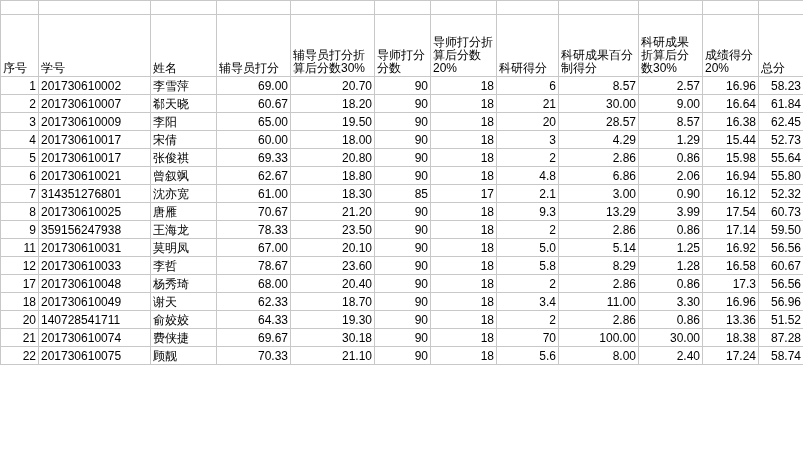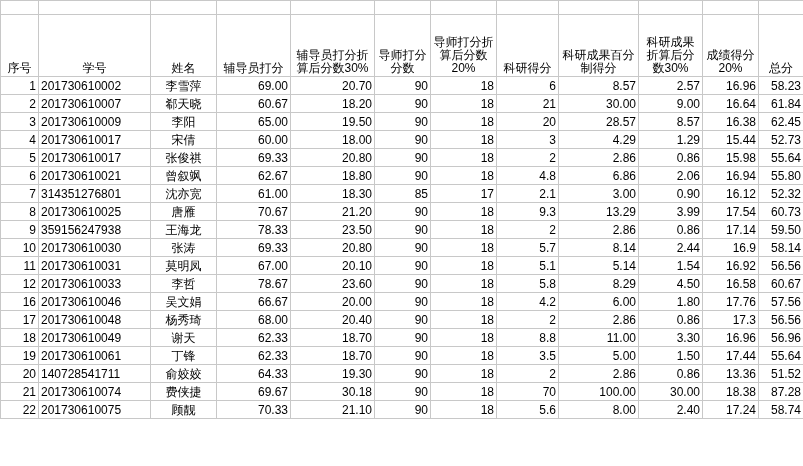--- a/index.html
+++ b/index.html
@@ -38,40 +38,40 @@
     white-space: nowrap;
   }
   
   tr.spacer td {
     height: 14px;
     padding: 0;
   }
   
   tr.head td {
     vertical-align: bottom;
-    text-align: center;
+    text-align: left;
     white-space: normal;
     line-height: 13px;
     padding-bottom: 1px;
   }
   tr.head td.tall {
     height: 62px;
   }
   td.num {
     text-align: right;
     padding-right: 3px;
   }
   td.idcell {
     text-align: left;
     padding-left: 2px;
     letter-spacing: 0px;
     margin-left: 26px;
   }
   td.name {
-    text-align: center;
+    text-align: left;
     padding-left: 2px;
   }
   td.rownum {
     text-align: right;
     padding-right: 3px;
   }
   
   col.c0 { width: 38px; }
   col.c1 { width: 112px; }
   col.c2 { width: 66px; }
@@ -253,74 +253,46 @@
         <td class="num">23.50</td>
         <td class="num">90</td>
         <td class="num">18</td>
         <td class="num">2</td>
         <td class="num">2.86</td>
         <td class="num">0.86</td>
         <td class="num">17.14</td>
         <td class="num">59.50</td>
       </tr>
       <tr>
-        <td class="rownum">10</td>
-        <td class="idcell">201730610030</td>
-        <td class="name">张涛</td>
-        <td class="num">69.33</td>
-        <td class="num">20.80</td>
-        <td class="num">90</td>
-        <td class="num">18</td>
-        <td class="num">5.7</td>
-        <td class="num">8.14</td>
-        <td class="num">2.44</td>
-        <td class="num">16.9</td>
-        <td class="num">58.14</td>
-      </tr>
-      <tr>
         <td class="rownum">11</td>
         <td class="idcell">201730610031</td>
         <td class="name">莫明凤</td>
         <td class="num">67.00</td>
         <td class="num">20.10</td>
         <td class="num">90</td>
         <td class="num">18</td>
-        <td class="num">5.1</td>
+        <td class="num">5.0</td>
         <td class="num">5.14</td>
-        <td class="num">1.54</td>
+        <td class="num">1.25</td>
         <td class="num">16.92</td>
         <td class="num">56.56</td>
       </tr>
       <tr>
         <td class="rownum">12</td>
         <td class="idcell">201730610033</td>
         <td class="name">李哲</td>
         <td class="num">78.67</td>
         <td class="num">23.60</td>
         <td class="num">90</td>
         <td class="num">18</td>
         <td class="num">5.8</td>
         <td class="num">8.29</td>
-        <td class="num">4.50</td>
+        <td class="num">1.28</td>
         <td class="num">16.58</td>
         <td class="num">60.67</td>
-      </tr>
-      <tr>
-        <td class="rownum">16</td>
-        <td class="idcell">201730610046</td>
-        <td class="name">吴文娟</td>
-        <td class="num">66.67</td>
-        <td class="num">20.00</td>
-        <td class="num">90</td>
-        <td class="num">18</td>
-        <td class="num">4.2</td>
-        <td class="num">6.00</td>
-        <td class="num">1.80</td>
-        <td class="num">17.76</td>
-        <td class="num">57.56</td>
       </tr>
       <tr>
         <td class="rownum">17</td>
         <td class="idcell">201730610048</td>
         <td class="name">杨秀琦</td>
         <td class="num">68.00</td>
         <td class="num">20.40</td>
         <td class="num">90</td>
         <td class="num">18</td>
         <td class="num">2</td>
@@ -330,39 +302,25 @@
         <td class="num">56.56</td>
       </tr>
       <tr>
         <td class="rownum">18</td>
         <td class="idcell">201730610049</td>
         <td class="name">谢天</td>
         <td class="num">62.33</td>
         <td class="num">18.70</td>
         <td class="num">90</td>
         <td class="num">18</td>
-        <td class="num">8.8</td>
+        <td class="num">3.4</td>
         <td class="num">11.00</td>
         <td class="num">3.30</td>
         <td class="num">16.96</td>
         <td class="num">56.96</td>
-      </tr>
-      <tr>
-        <td class="rownum">19</td>
-        <td class="idcell">201730610061</td>
-        <td class="name">丁锋</td>
-        <td class="num">62.33</td>
-        <td class="num">18.70</td>
-        <td class="num">90</td>
-        <td class="num">18</td>
-        <td class="num">3.5</td>
-        <td class="num">5.00</td>
-        <td class="num">1.50</td>
-        <td class="num">17.44</td>
-        <td class="num">55.64</td>
       </tr>
       <tr>
         <td class="rownum">20</td>
         <td class="idcell">140728541711</td>
         <td class="name">俞姣姣</td>
         <td class="num">64.33</td>
         <td class="num">19.30</td>
         <td class="num">90</td>
         <td class="num">18</td>
         <td class="num">2</td>

